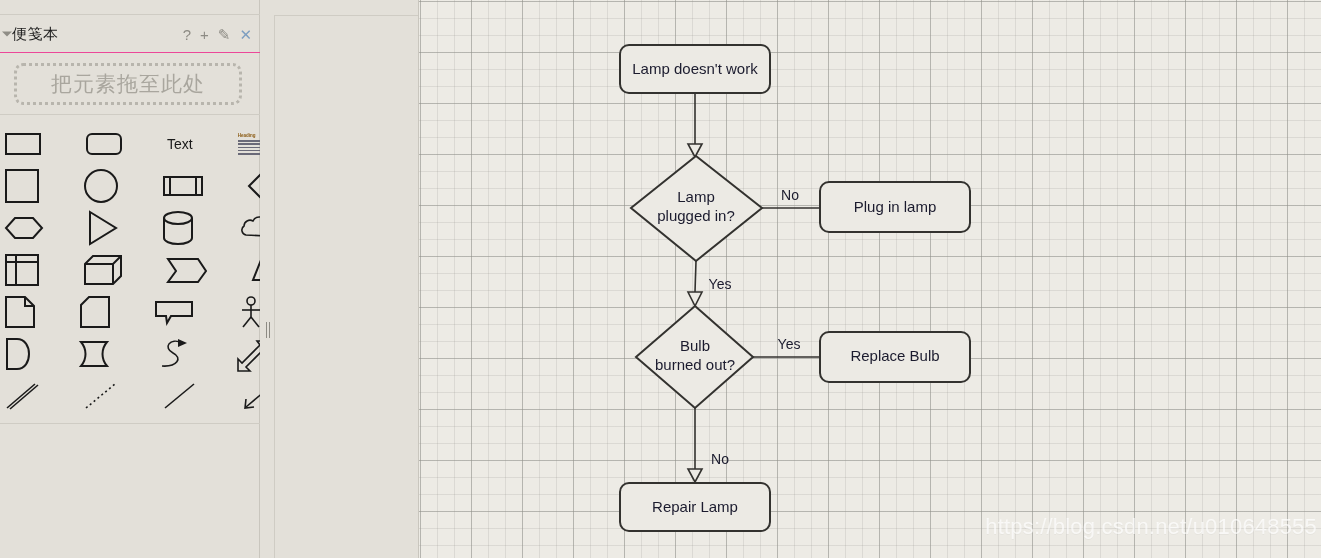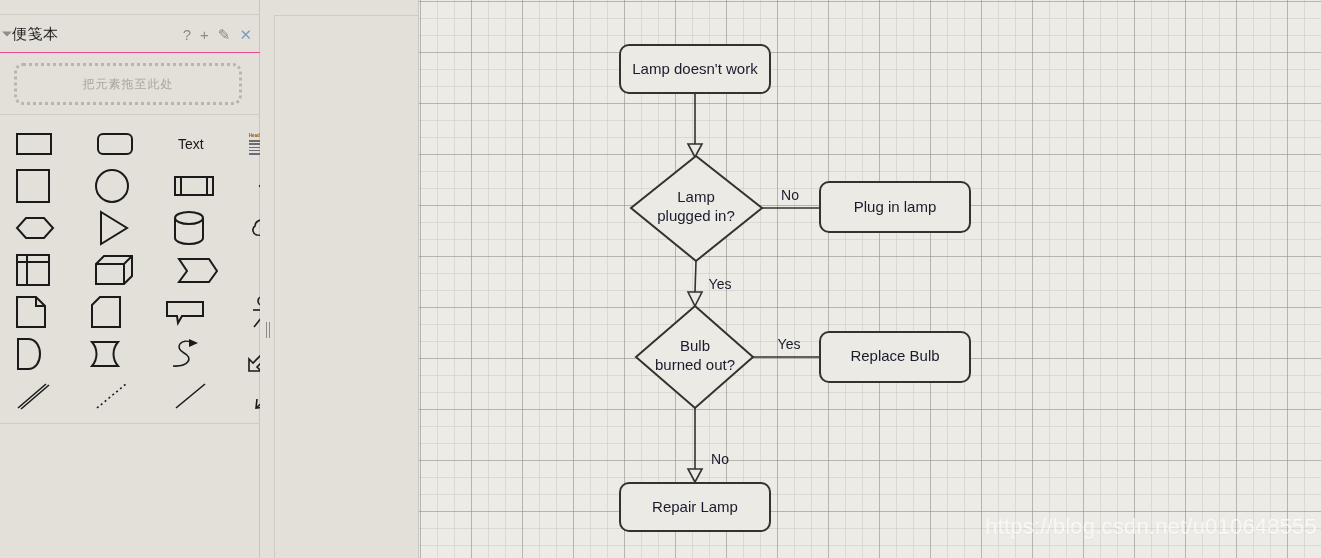--- a/index.html
+++ b/index.html
@@ -96,34 +96,34 @@
     position: absolute;
     left: 14px; top: 10px;
     width: 228px; height: 42px;
     border: 3px dotted #b8b5ad;
     border-radius: 9px;
     box-sizing: border-box;
     display: flex;
     align-items: center;
     justify-content: center;
     color: #a9a69e;
-    font-size: 12px;
+    font-size: 21px;
     letter-spacing: 1px;
   }
 
   #shape-grid {
     position: relative;
     padding: 8px 0 6px 0;
     border-bottom: 1px solid #cfccc4;
   }
   .shape-row {
     display: flex;
     height: 42px;
     align-items: center;
-    padding-left: 16px;
+    padding-left: 5px;
     gap: 45px;
   }
   .shape-cell {
     width: 46px;
     height: 42px;
     display: flex;
     align-items: center;
     justify-content: center;
     cursor: pointer;
   }

